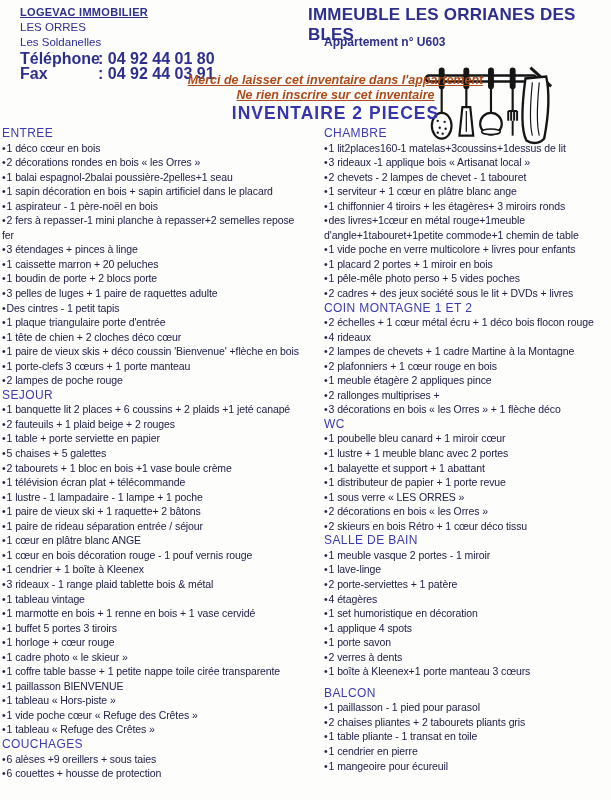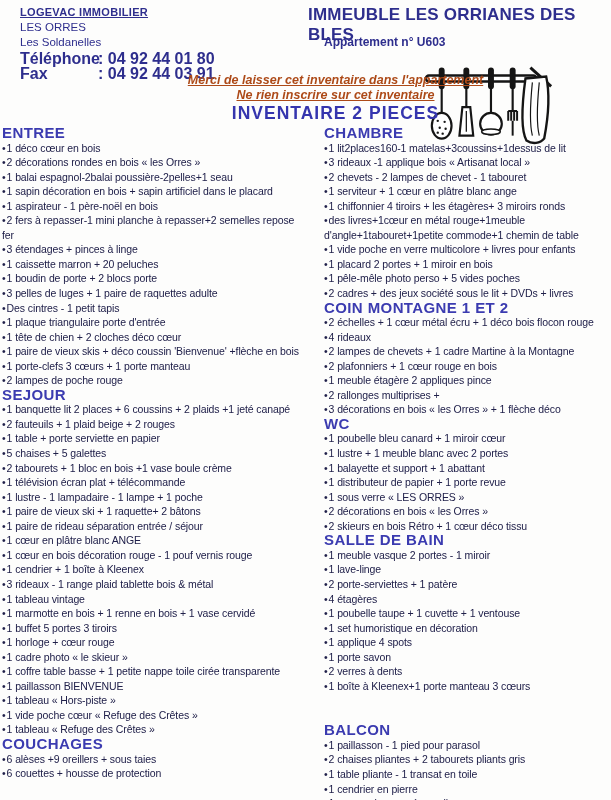--- a/index.html
+++ b/index.html
@@ -21,22 +21,22 @@
   .notice{position:absolute;left:0;top:73px;width:575px;text-align:center;padding-left:48px;}
   .notice-line{font-size:12.5px;font-style:italic;font-weight:bold;color:#ad4a18;text-decoration:underline;line-height:15px;}
   .doc-title{margin-top:0;font-size:17.5px;font-weight:bold;color:#3535ae;letter-spacing:1px;}
   
   .utensils{position:absolute;left:420px;top:66px;width:138px;height:88px;z-index:0;}
   
   .columns{position:absolute;left:2px;top:126px;display:flex;z-index:1;}
   .col{line-height:14.55px;}
   .col-left{width:320px;}
   .col-right{width:287px;margin-left:2px;}
-  .section-title{font-size:15px;font-weight:bold;color:#3b3bb0;letter-spacing:.4px;white-space:pre;}
-  .section-title.gap{margin-top:30px;}
+  .section-title{font-size:12px;font-weight:normal;color:#3b3bb0;letter-spacing:.4px;white-space:pre;}
+  .section-title.gap{margin-top:7px;}
   .item{font-size:10.5px;color:#20204a;white-space:pre;letter-spacing:-0.1px;}
   .item::before{content:"\2022";margin-right:1px;}
 </style>
 </head>
 <body>
 
 <div class="page">
 
   <div class="agency-block">
     <div class="agency">LOGEVAC IMMOBILIER</div>
@@ -184,21 +184,20 @@
         <div class="item">1 balayette et support + 1 abattant</div>
         <div class="item">1 distributeur de papier + 1 porte revue</div>
         <div class="item">1 sous verre « LES ORRES »</div>
         <div class="item">2 décorations en bois « les Orres »</div>
         <div class="item">2 skieurs en bois Rétro + 1 cœur déco tissu</div>
         <div class="section-title">SALLE DE BAIN</div>
         <div class="item">1 meuble vasque 2 portes - 1 miroir</div>
         <div class="item">1 lave-linge</div>
         <div class="item">2 porte-serviettes + 1 patère</div>
         <div class="item">4 étagères</div>
-        <div class="item">1 poubelle taupe + 1 cuvette + 1 ventouse</div>
         <div class="item">1 set humoristique en décoration</div>
         <div class="item">1 applique 4 spots</div>
         <div class="item">1 porte savon</div>
         <div class="item">2 verres à dents</div>
         <div class="item">1 boîte à Kleenex+1 porte manteau 3 cœurs</div>
         <div class="section-title gap">BALCON</div>
         <div class="item">1 paillasson - 1 pied pour parasol</div>
         <div class="item">2 chaises pliantes + 2 tabourets pliants gris</div>
         <div class="item">1 table pliante - 1 transat en toile</div>
         <div class="item">1 cendrier en pierre</div>

